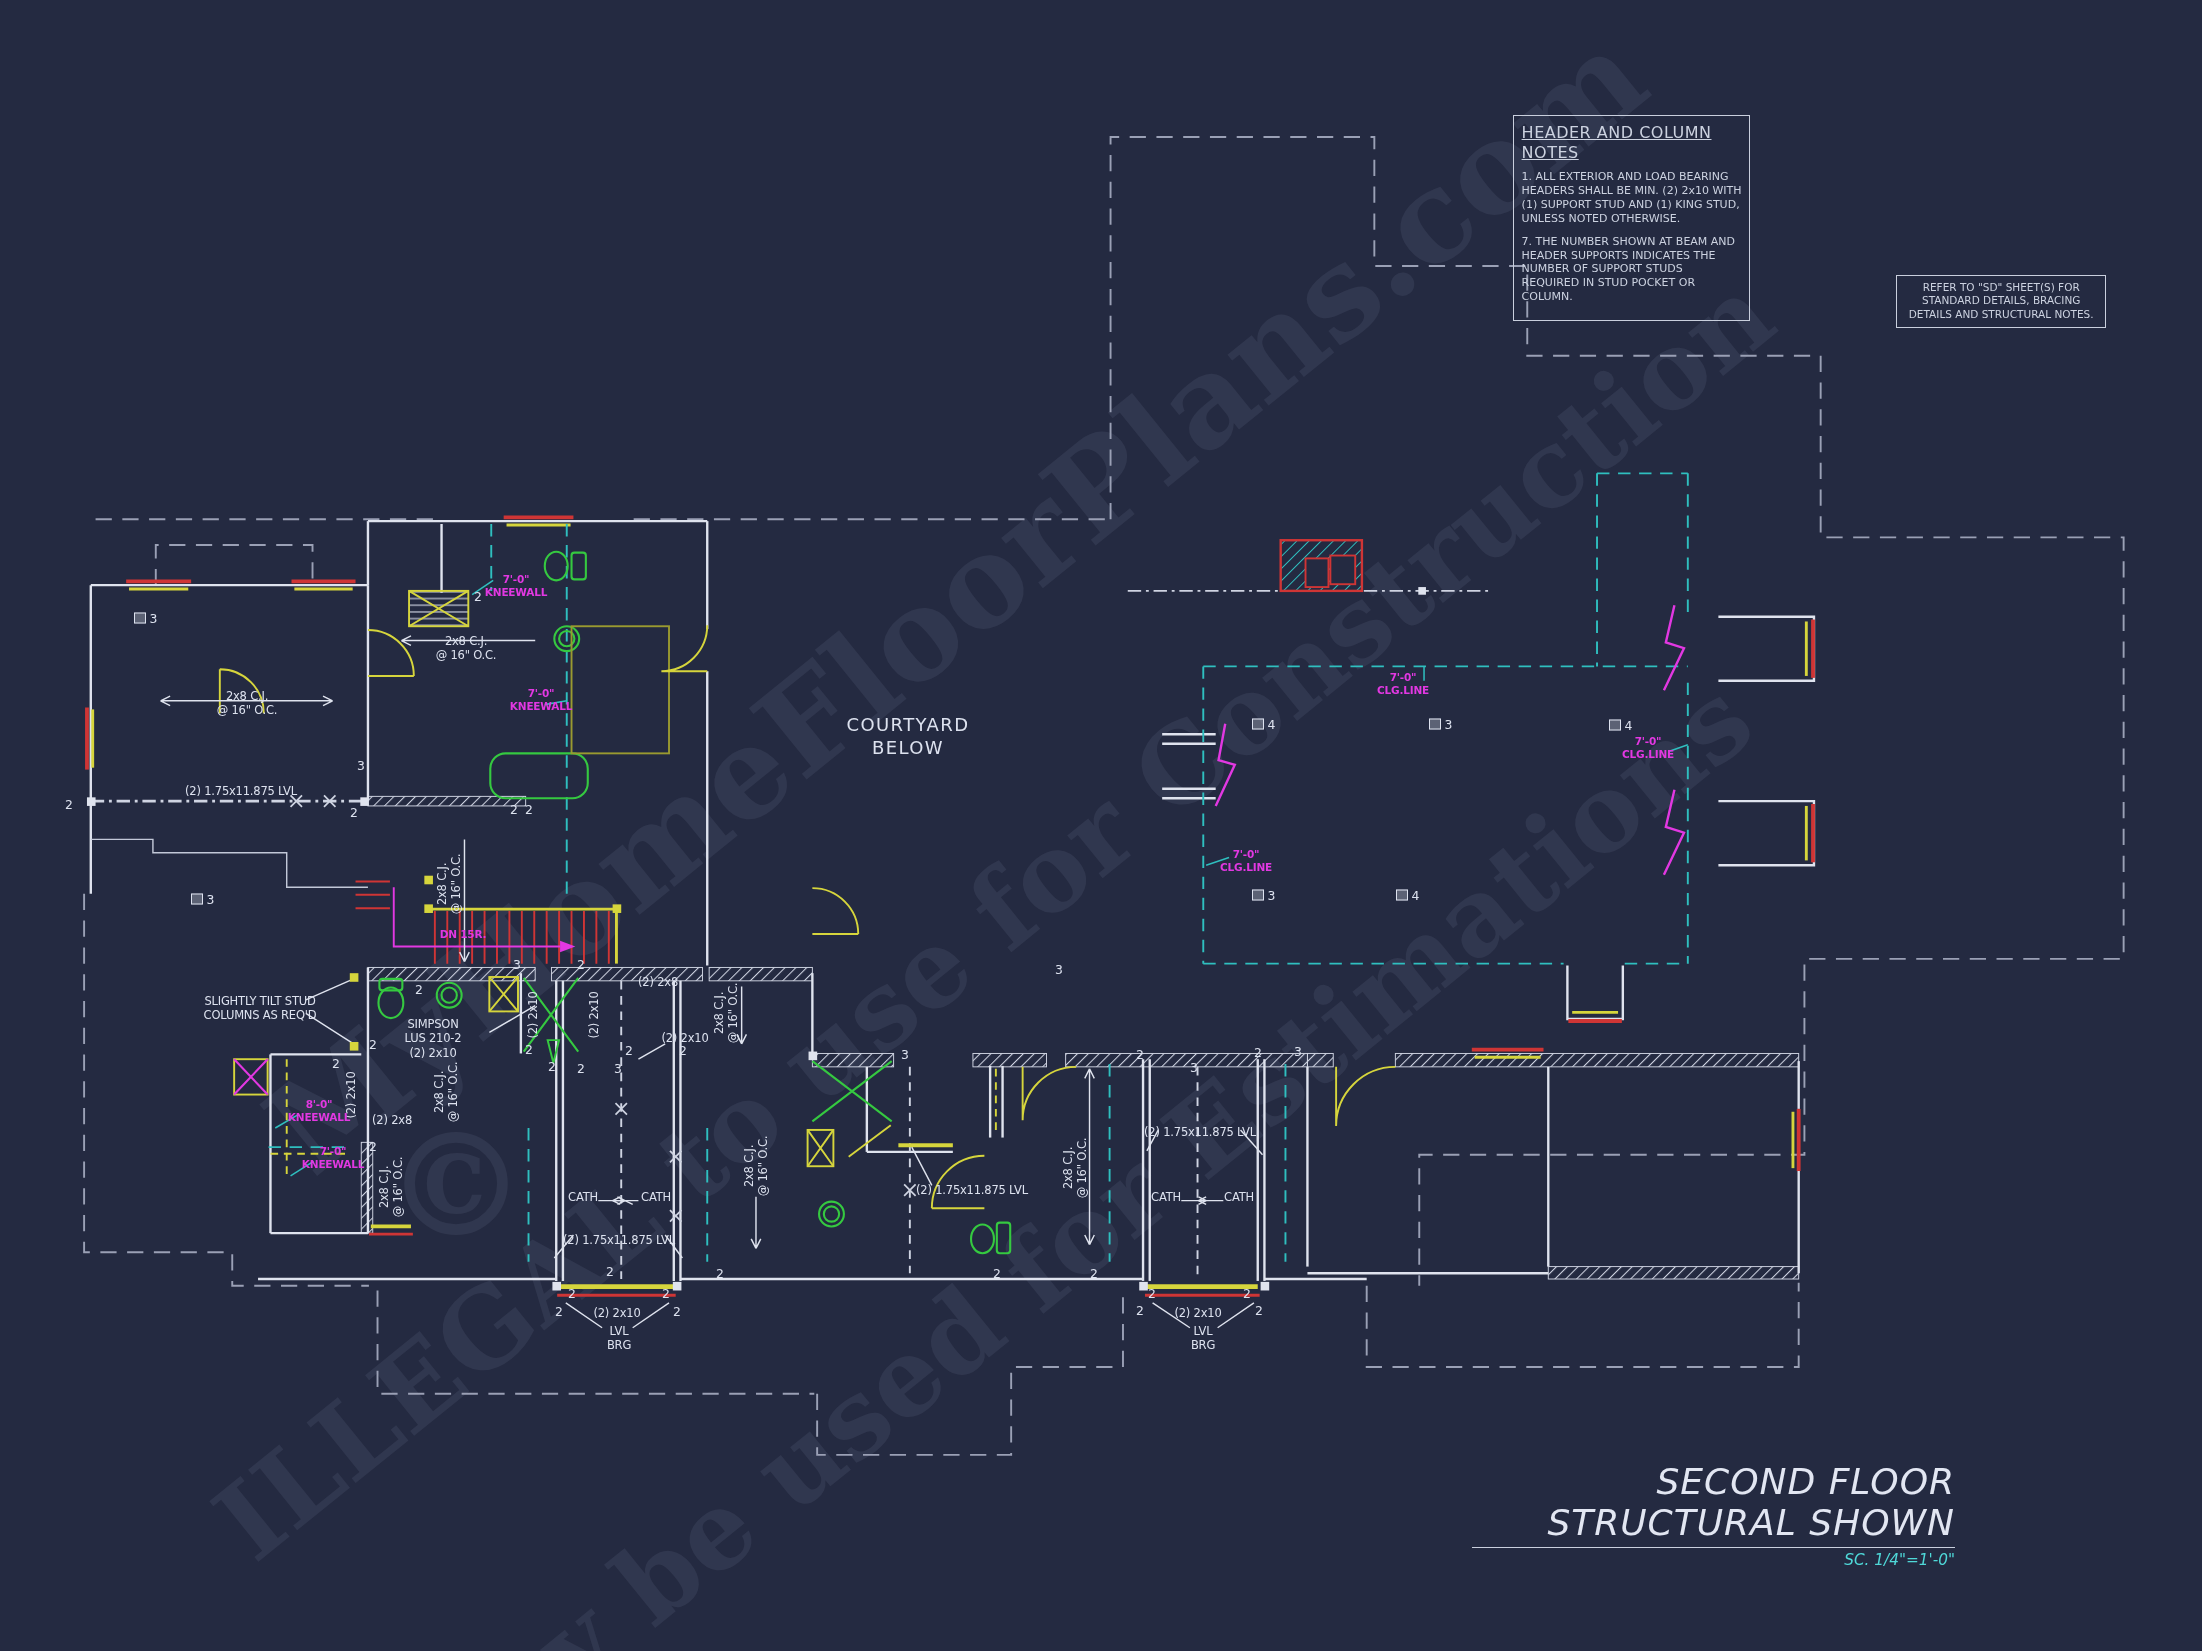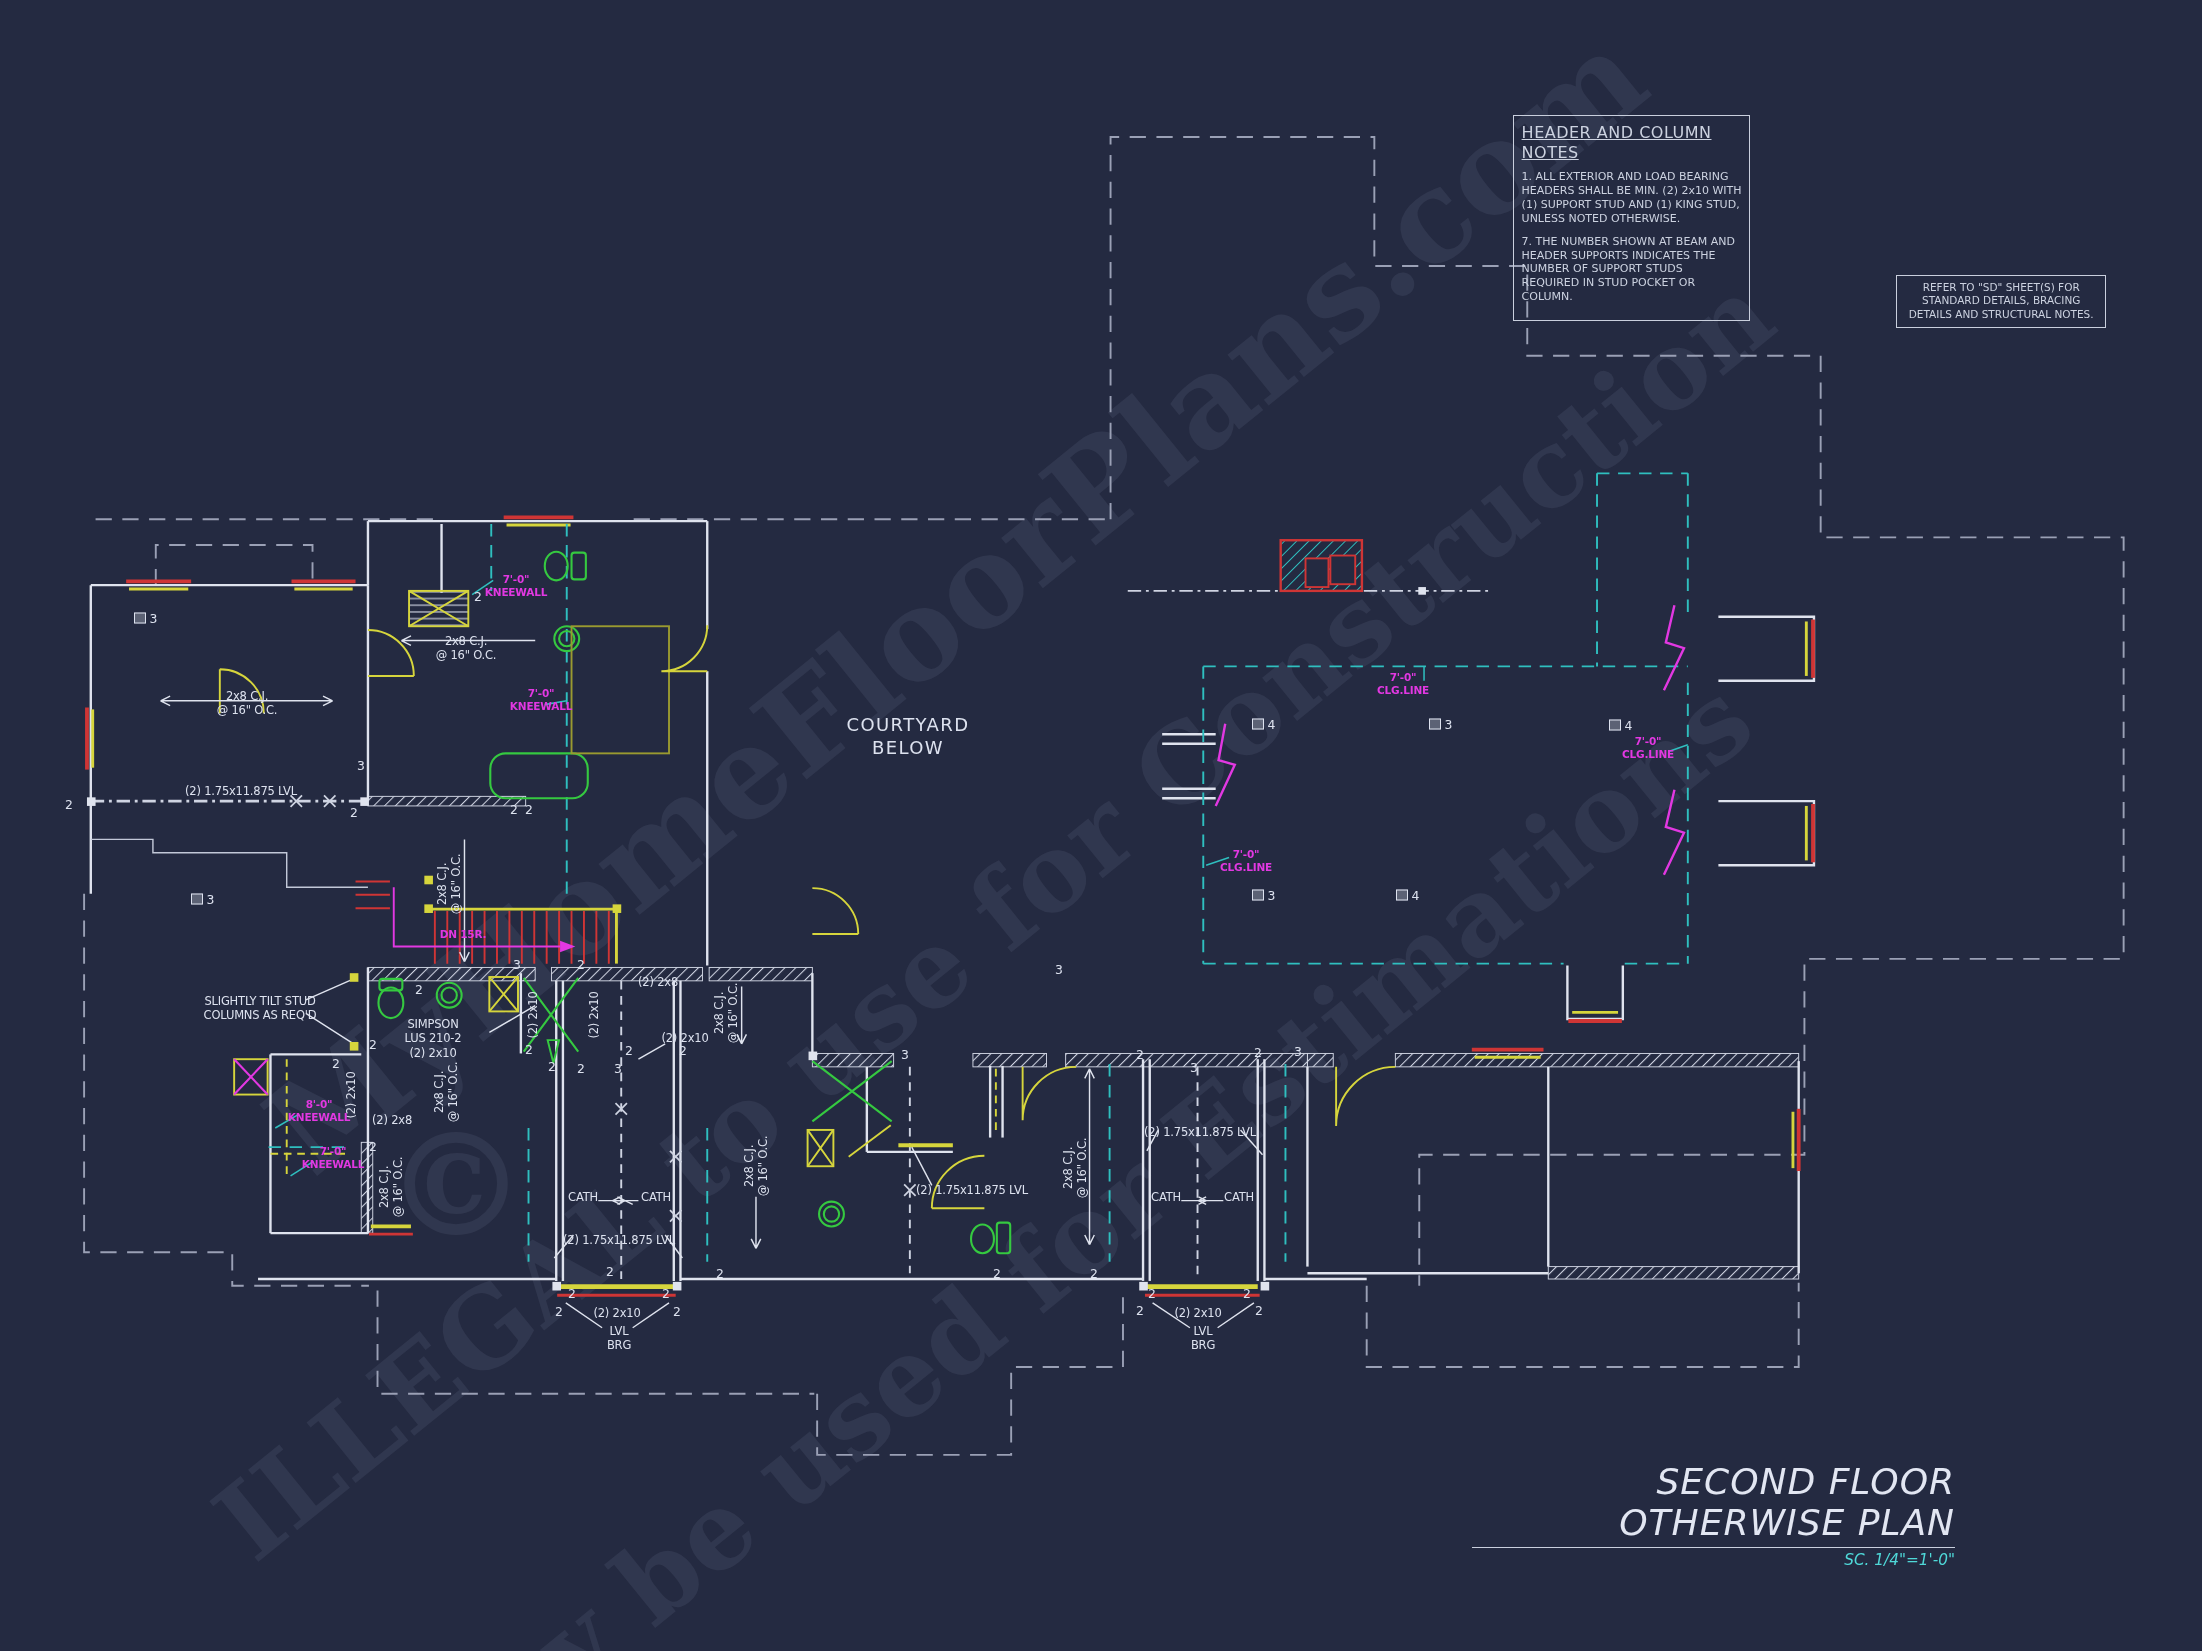--- a/index.html
+++ b/index.html
@@ -437,18 +437,18 @@
     <h3>HEADER AND COLUMN NOTES</h3>
     <p>1. ALL EXTERIOR AND LOAD BEARING HEADERS SHALL BE MIN. (2) 2x10 WITH (1) SUPPORT STUD AND (1) KING STUD, UNLESS NOTED OTHERWISE.</p>
     <p>7. THE NUMBER SHOWN AT BEAM AND HEADER SUPPORTS INDICATES THE NUMBER OF SUPPORT STUDS REQUIRED IN STUD POCKET OR COLUMN.</p>
   </div>
 
   <div class="sdbox">
     <span>REFER TO "SD" SHEET(S) FOR STANDARD DETAILS, BRACING DETAILS AND STRUCTURAL NOTES.</span>
   </div>
 
   <div class="titleblock">
-    <span class="t">SECOND FLOOR OTHERWISE PLAN</span>
+    <span class="t">SECOND FLOOR STRUCTURAL SHOWN</span>
     <span class="s">SC. 1/4"=1'-0"</span>
   </div>
 
 </div>
 
 
 </body></html>

